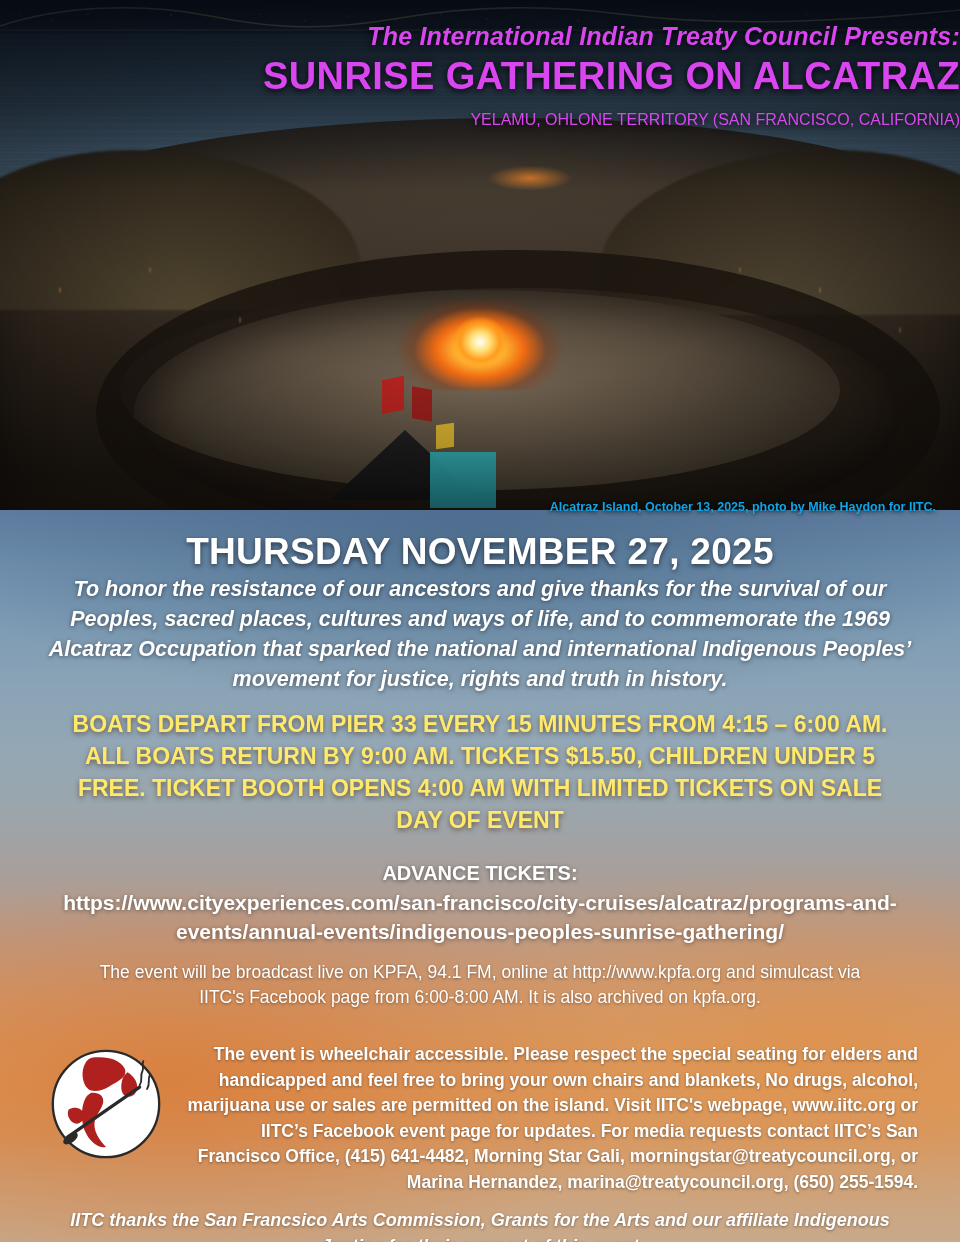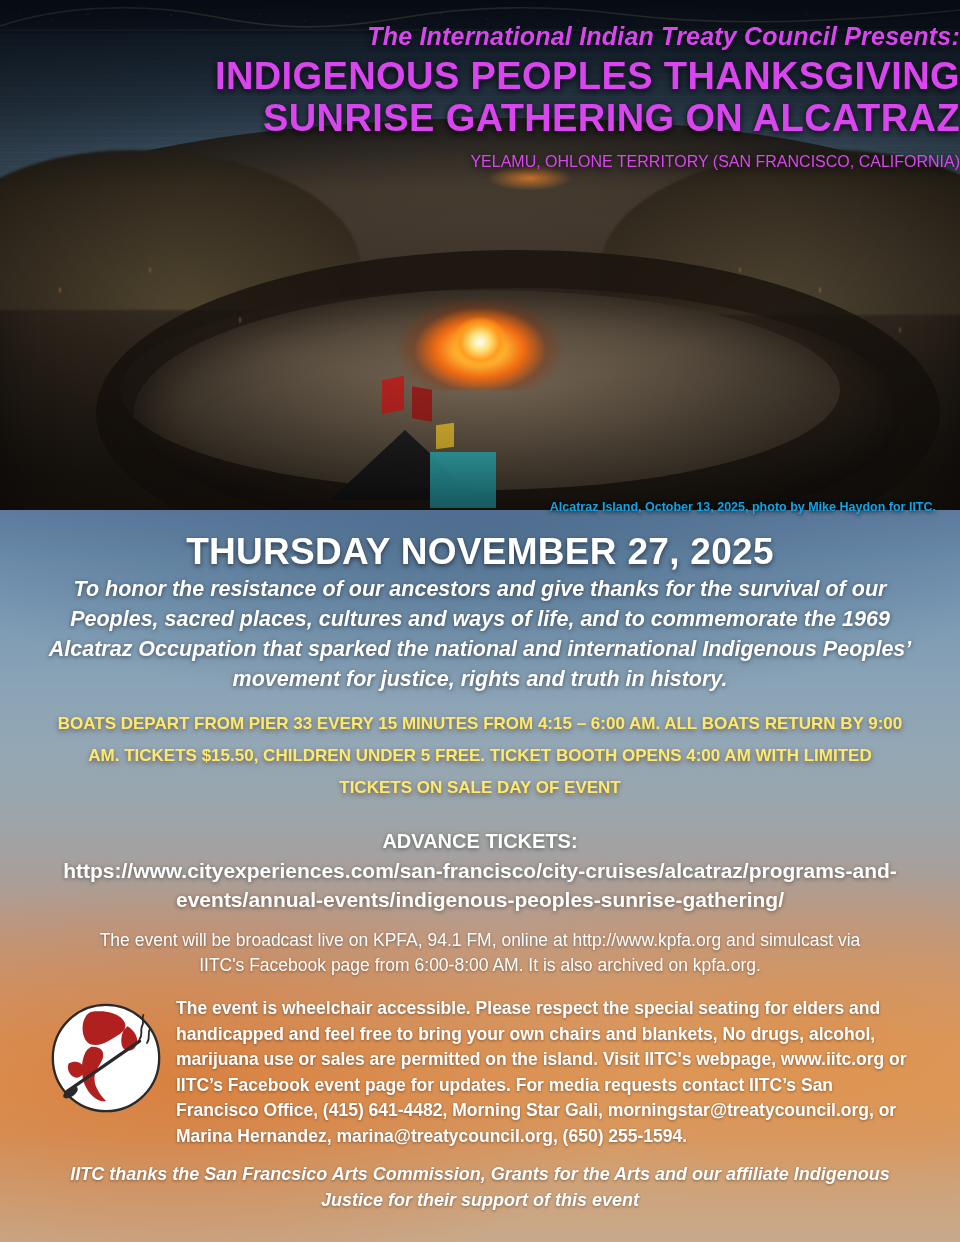--- a/index.html
+++ b/index.html
@@ -283,21 +283,21 @@
   .honor {
     font-size: 21.5px;
     font-style: italic;
     font-weight: bold;
     line-height: 30px;
     padding: 0 16px;
     text-shadow: 0 1px 4px rgba(0,0,0,.5);
   }
   .boats {
     color: #ffe96b;
-    font-size: 17px;
+    font-size: 23px;
     font-weight: bold;
     line-height: 32px;
     margin-top: 14px;
     padding: 0 28px;
     text-shadow: 0 2px 5px rgba(60,30,0,.55);
   }
   .advance-label {
     font-size: 20px;
     font-weight: bold;
     line-height: 30px;
@@ -317,23 +317,23 @@
     font-weight: normal;
     line-height: 25px;
     margin-top: 14px;
     padding: 0 60px;
     text-shadow: 0 1px 3px rgba(0,0,0,.4);
   }
 
   .access-row {
     display: flex;
     align-items: flex-start;
-    margin-top: 18px;
+    margin-top: 32px;
     padding: 0 18px 0 26px;
-    text-align: left;
+    text-align: right;
   }
   .logo {
     flex: 0 0 auto;
     width: 112px;
     height: 112px;
     margin-right: 14px;
     margin-top: 6px;
   }
   .access-text {
     flex: 1 1 auto;
@@ -381,21 +381,20 @@
     <div class="flag-red-2"></div>
     <div class="flag-yellow"></div>
     <div class="tent"></div>
     <div class="banner-teal"></div>
     <div class="photo-vignette"></div>
     <div class="photo-topshade"></div>
   </div>
 
   <div class="head">
     <div class="presents">The International Indian Treaty Council Presents:</div>
-    <div class="title1">INDIGENOUS PEOPLES THANKSGIVING</div>
     <div class="title2">SUNRISE GATHERING ON ALCATRAZ</div>
     <div class="subtitle">YELAMU, OHLONE TERRITORY (SAN FRANCISCO, CALIFORNIA)</div>
   </div>
 
   <div class="photo-credit">Alcatraz Island, October 13, 2025, photo by Mike Haydon for IITC.</div>
 
   <div class="body-bg"></div>
 
   <div class="content">
     <div class="date">THURSDAY NOVEMBER 27, 2025</div>

